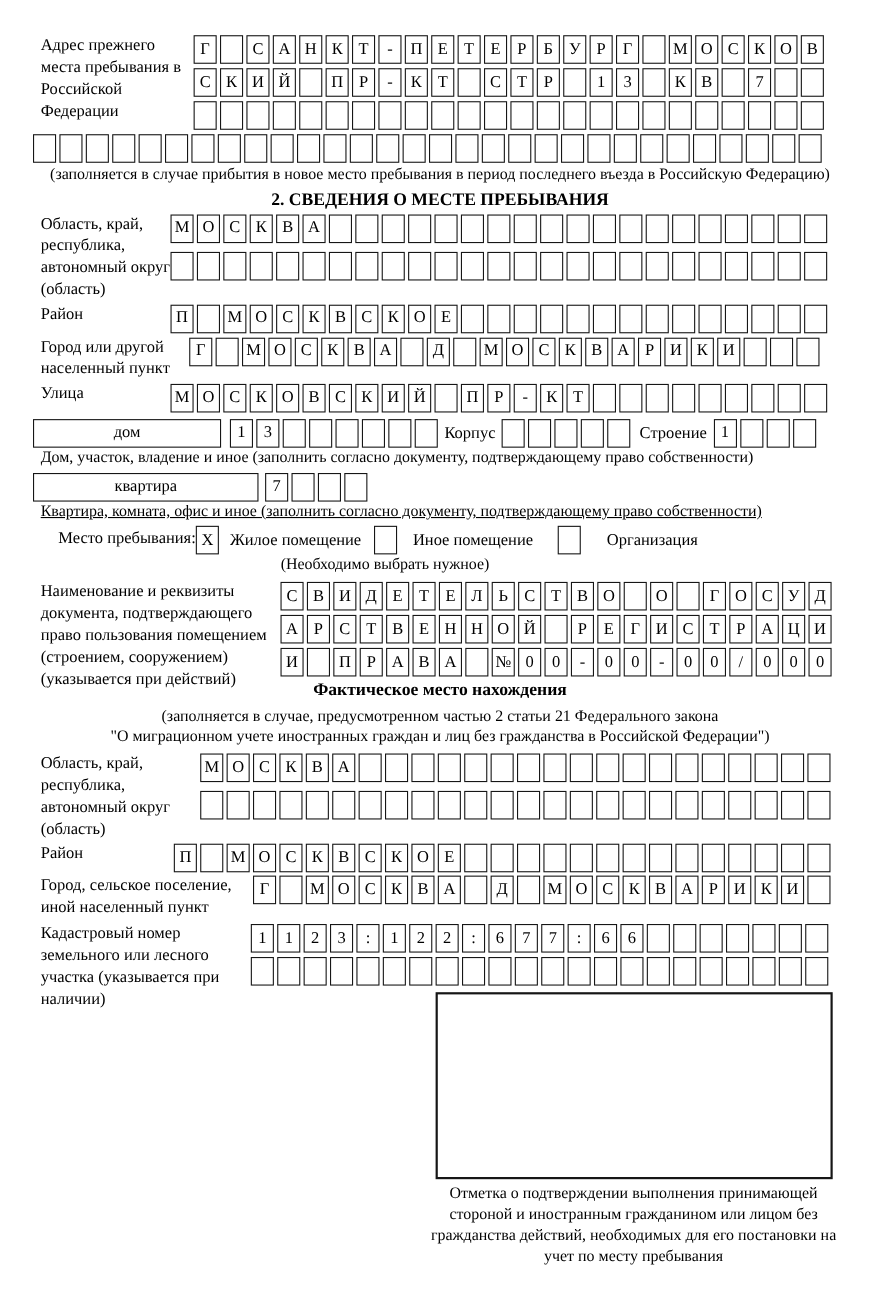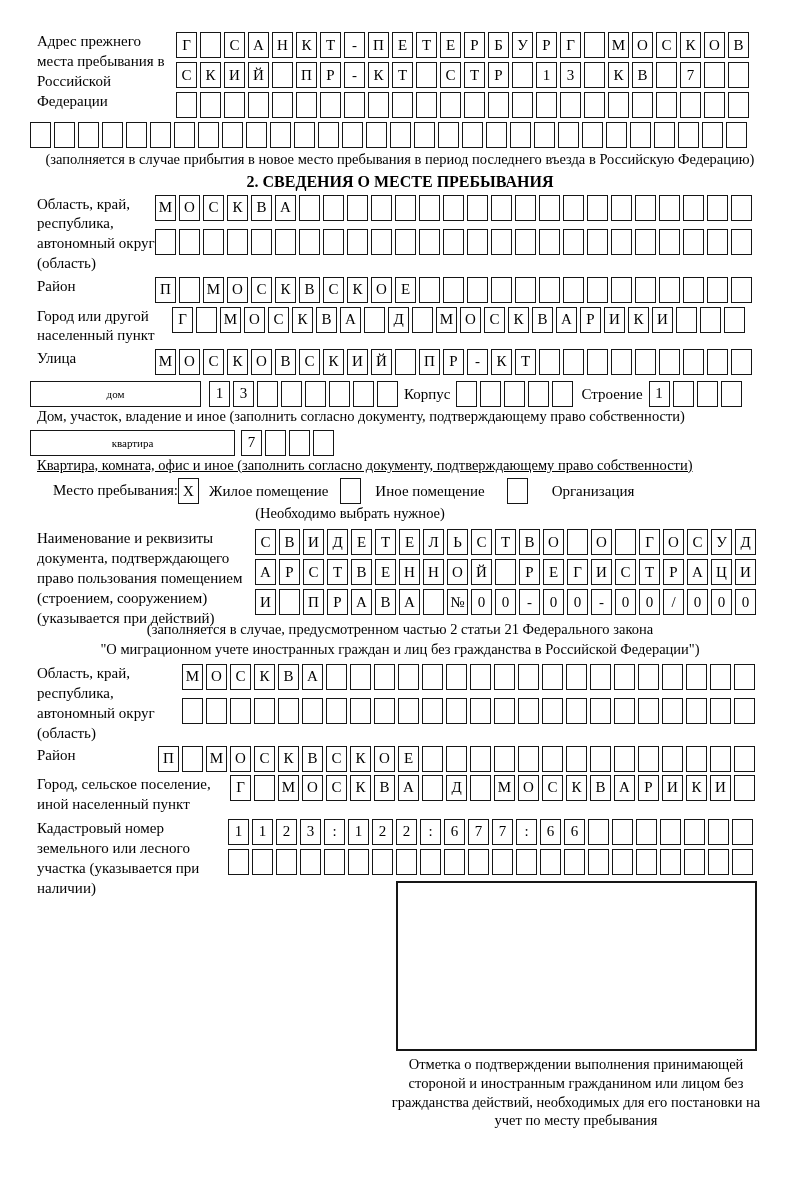--- a/index.html
+++ b/index.html
@@ -8,21 +8,21 @@
   .page{padding:10px 0 0 30px;width:740px;}
   .header-note{text-align:right;padding-right:18px;font-size:15px;}
   .fieldrow{display:flex;align-items:flex-start;}
   .flabel{font-size:15px;line-height:1.33;padding-left:7px;box-sizing:border-box;flex:none;}
   .grids{display:flex;flex-direction:column;gap:4px;}
   .grid{display:flex;gap:3px;flex:none;}
   .cell{flex:none;width:21px;height:26px;border:1.7px solid #161616;box-sizing:border-box;
         display:flex;align-items:center;justify-content:center;
         font-size:15px;line-height:1;background:#fff;}
   .longbox{border:1.7px solid #161616;box-sizing:border-box;height:26px;flex:none;
-           display:flex;align-items:center;justify-content:center;font-size:11px;}
+           display:flex;align-items:center;justify-content:center;font-size:15px;}
   .caption{font-size:14.5px;line-height:1.33;}
   .center{text-align:center;}
   .bold{font-weight:bold;}
   .mt2{margin-top:2px;}.mt3{margin-top:3px;}.mt4{margin-top:4px;}
   .mt5{margin-top:5px;}.mt6{margin-top:6px;}
   .inline-label{font-size:15px;line-height:26px;flex:none;}
   .h-fix88{height:88px;}
   .h-fix80{height:80px;}
   .h-fix56{height:56px;}
   .h-fix40{height:40px;}
@@ -426,20 +426,21 @@
           <span class="cell">0</span>
           <span class="cell">0</span>
           <span class="cell">/</span>
           <span class="cell">0</span>
           <span class="cell">0</span>
           <span class="cell">0</span>
         </div>
     </div>
   </div>
 
+  <div class="caption center bold" style="font-size:16px;">Фактическое место нахождения</div>
   <div class="caption center mt3">(заполняется в случае, предусмотренном частью 2 статьи 21 Федерального закона</div>
   <div class="caption center">"О миграционном учете иностранных граждан и лиц без гражданства в Российской Федерации")</div>
 
   <div class="fieldrow mt5 h-fix80">
     <div class="flabel" style="flex-basis:152px;">Область, край, республика, автономный округ (область)</div>
     <div class="grids" style="gap:8px;">
       <div class="grid">
           <span class="cell">М</span>
           <span class="cell">О</span>
           <span class="cell">С</span>

